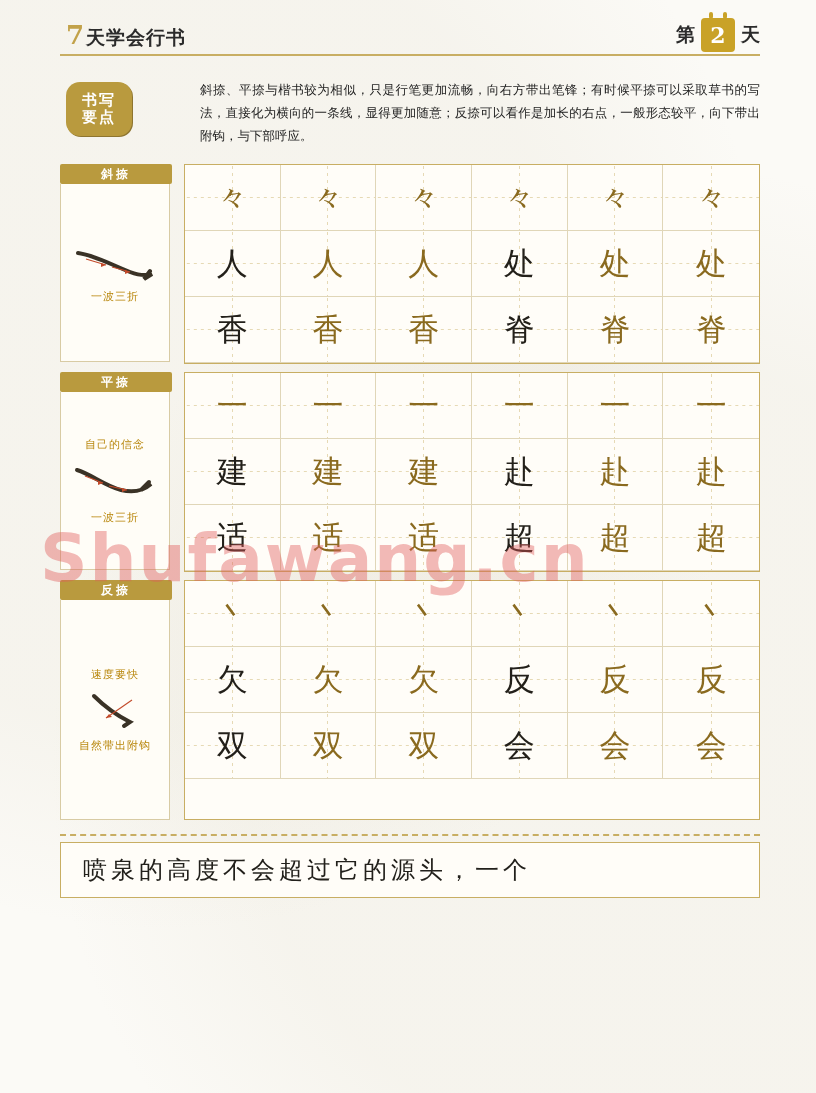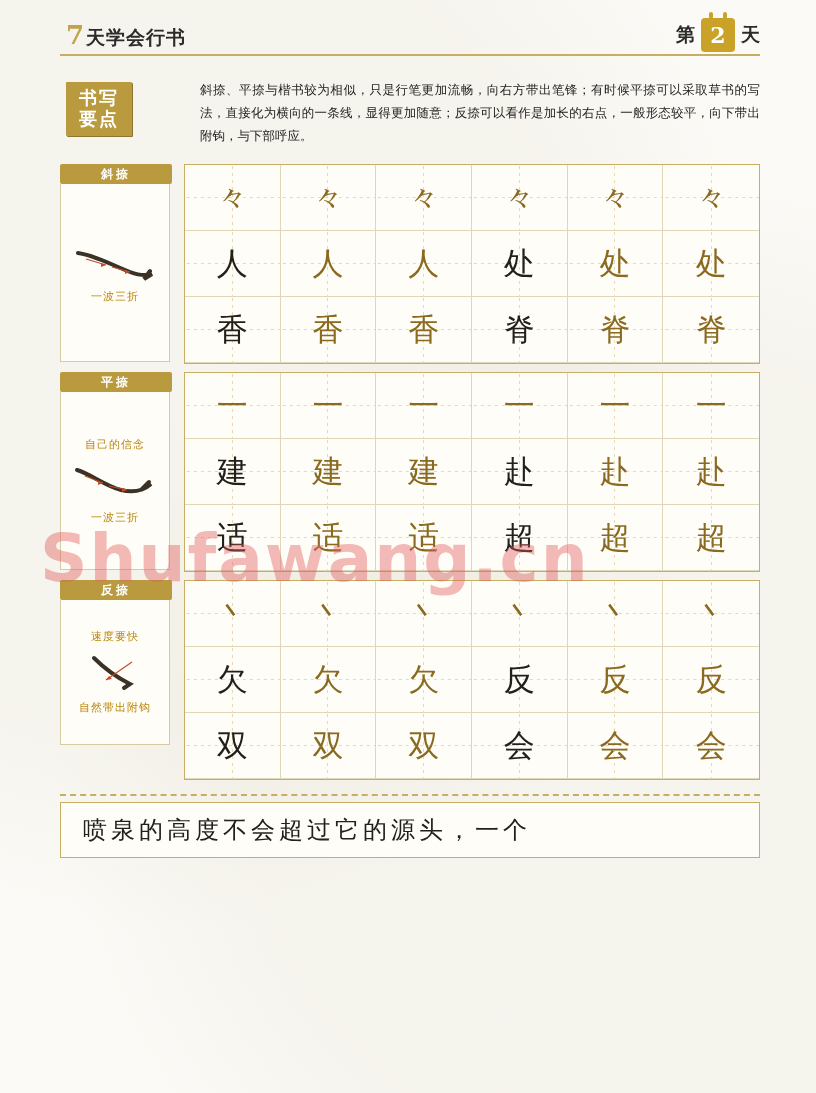--- a/index.html
+++ b/index.html
@@ -48,23 +48,23 @@
   .daybox:before,.daybox:after{
     content:"";position:absolute;top:-6px;width:4px;height:7px;background:#c9a227;border-radius:2px;
   }
   .daybox:before{left:8px;}
   .daybox:after{right:8px;}
 
   
   .tips{position:relative;margin-top:14px;height:78px;}
   .tipbadge{
     position:absolute;left:6px;top:4px;width:66px;height:54px;
-    background:#b99a3e;color:#fff;border-radius:1px;
+    background:#b99a3e;color:#fff;border-radius:14px;
     display:flex;flex-direction:column;align-items:center;justify-content:center;
-    font-size:18px;line-height:1.15;font-weight:bold;letter-spacing:2px;
+    font-size:15px;line-height:1.15;font-weight:bold;letter-spacing:2px;
     box-shadow:1px 1px 0 #8e7530;
   }
   .tiptext{
     position:absolute;left:140px;top:0;width:560px;
     font-size:12.5px;line-height:1.85;color:#1d1d1d;text-align:justify;
     font-family:"DejaVu Sans","Liberation Sans",sans-serif;
   }
 
   
   .section{display:flex;margin-top:8px;}
@@ -322,21 +322,21 @@
           </div>
         <div class="cell dash row-last">
             <span class="glyph">超</span>
           </div>
       </div>
     </div>
 
     <div class="section">
       <div class="label-col">
         <div class="label-head">反捺</div>
-        <div class="label-body" style="height:145px;font-family:Liberation Serif, serif;">
+        <div class="label-body" style="height:220px;font-family:Liberation Serif, serif;">
           <div class="cap">速度要快</div>
           <svg class="stroke-svg" width="86" height="48" viewBox="0 0 86 48">
             <path d="M22 10 C32 20, 46 30, 58 36 L52 40" fill="none" stroke="#3a3226" stroke-width="4" stroke-linecap="round"></path>
             <path d="M60 14 L34 32" fill="none" stroke="#c24a2a" stroke-width="1.1"></path>
             <path d="M34 32 l6 -1 l-3 -3 z" fill="#c24a2a"></path>
           </svg>
           <div class="cap">自然带出附钩</div>
         </div>
       </div>
       <div class="grid" style="grid-template-columns:repeat(6,1fr);grid-template-rows:repeat(3,66px);">

